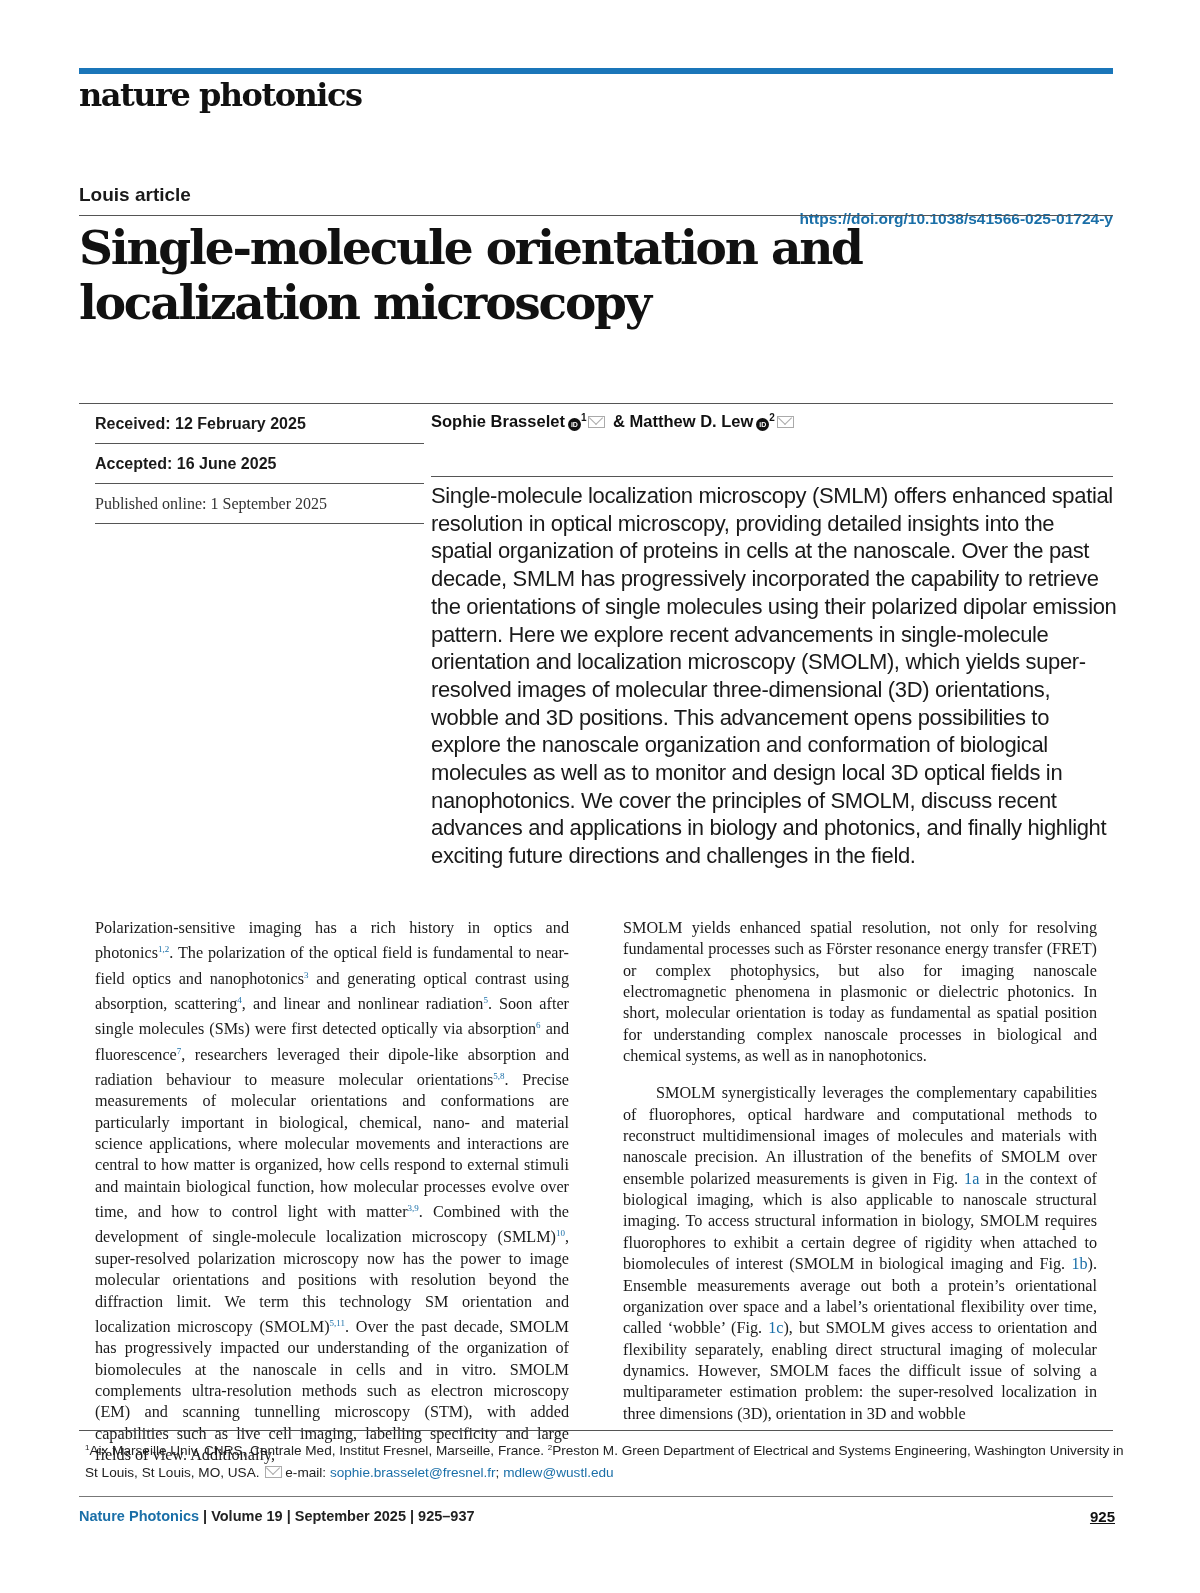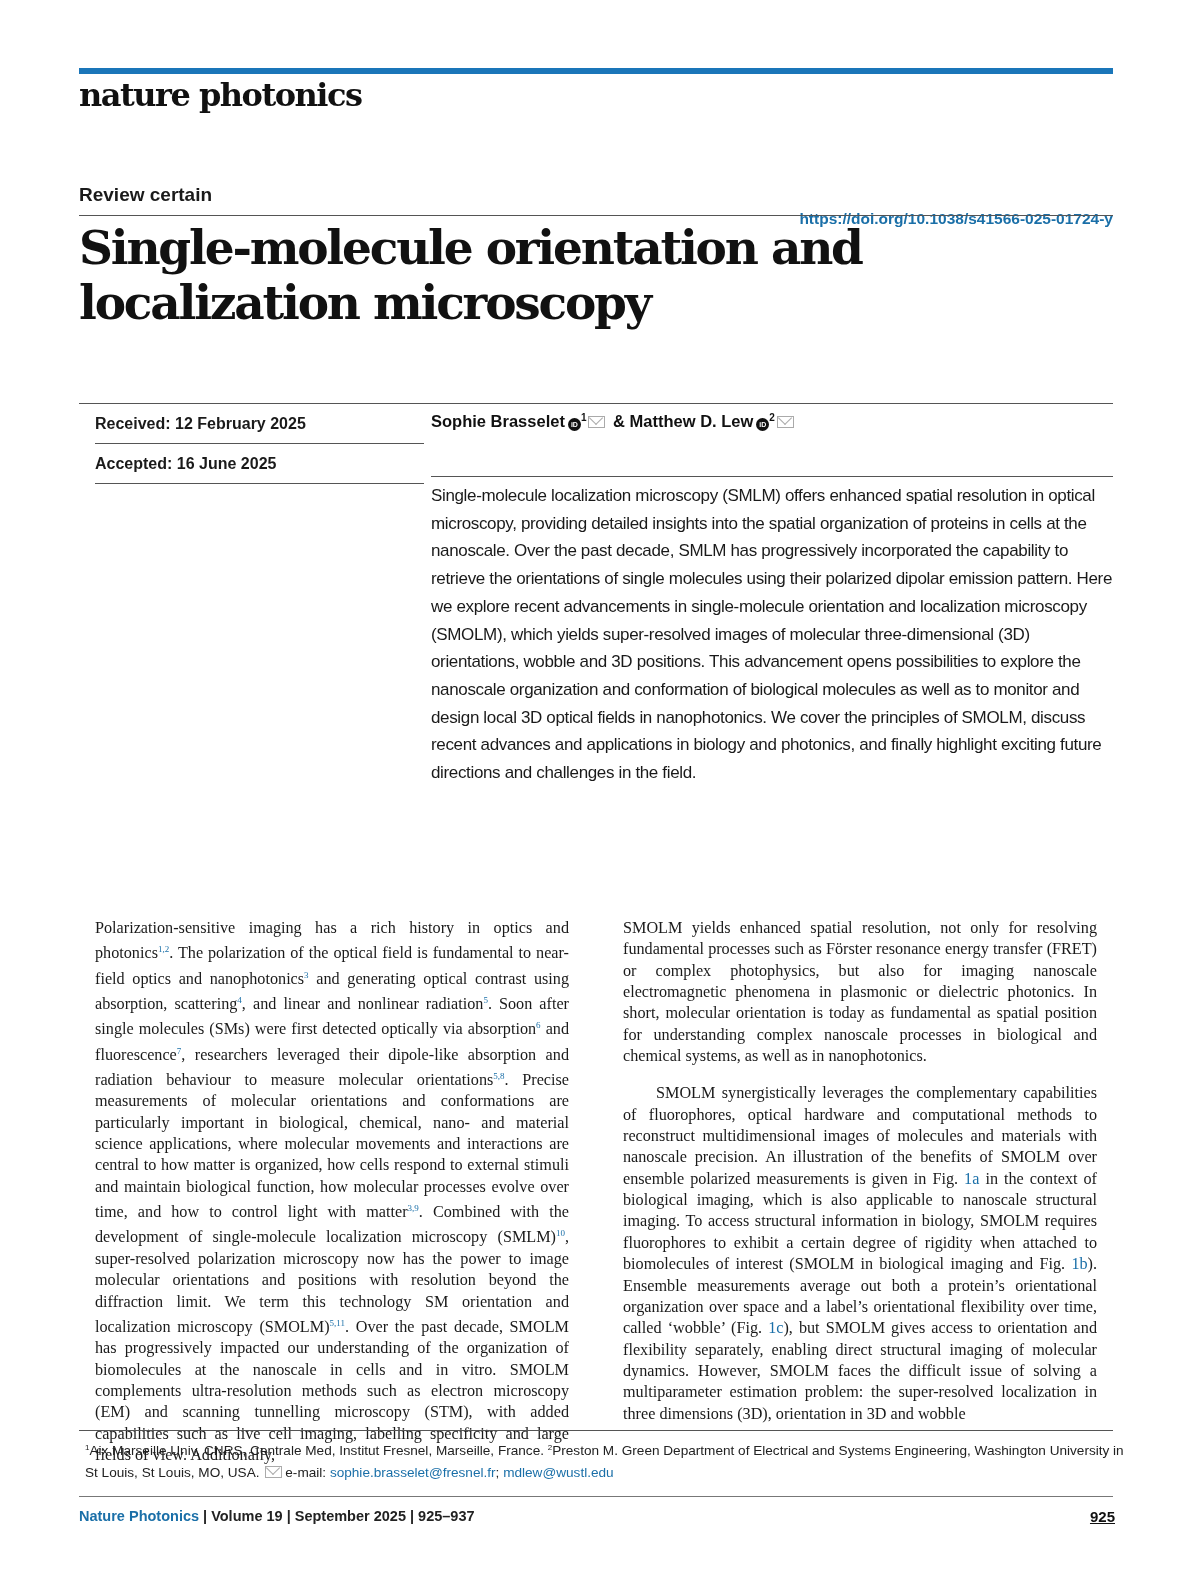--- a/index.html
+++ b/index.html
@@ -16,53 +16,54 @@
   .meta-row.bold { font-weight: bold; }
   .meta-row.serif { font-family: "Liberation Serif", serif; font-size: 16px; color: #333; }
   .cfu-icon { display: inline-block; width: 20px; height: 20px; border-radius: 3px; background: #e8e8e8; vertical-align: -4px; margin-right: 4px; position: relative; }
   .cfu-icon::before { content: ""; position: absolute; left: 3px; top: 3px; width: 14px; height: 14px; border-radius: 50%; background: #f0b84a; }
   .cfu-icon::after { content: ""; position: absolute; left: 7px; top: 3px; width: 6px; height: 9px; background: #d9302c; }
   .authors { left: 431px; top: 412px; font-family: "Liberation Sans", sans-serif; font-weight: bold; font-size: 16.5px; color: #111; }
   .orcid { display: inline-block; width: 13px; height: 13px; border-radius: 50%; background: #111; color: #fff; font-size: 7px; line-height: 13px; text-align: center; vertical-align: 0px; margin-left: 3px; font-weight: bold; }
   .sup { font-size: 10px; vertical-align: 6px; }
   .mail { display: inline-block; width: 15px; height: 10px; border: 1px solid #aaa; vertical-align: -1px; position: relative; margin-left: 2px; margin-right: 3px; }
   .mail::after { content: ""; position: absolute; left: 2px; top: -4px; width: 9px; height: 9px; border-right: 1px solid #aaa; border-bottom: 1px solid #aaa; transform: rotate(45deg); }
-  .abstract { left: 431px; top: 482px; width: 690px; font-family: "Liberation Sans", sans-serif; font-size: 17px; line-height: 27.7px; color: #1a1a1a; letter-spacing: -0.35px; }
+  .abstract { left: 431px; top: 482px; width: 690px; font-family: "Liberation Sans", sans-serif; font-size: 22px; line-height: 27.7px; color: #1a1a1a; letter-spacing: -0.35px; }
   .body-col { font-family: "Liberation Serif", serif; font-size: 16.2px; line-height: 21.35px; color: #1a1a1a; text-align: justify; }
   .body-col p { margin: 16px; }
   .body-col p.indent { text-indent: 33px; }
   .ref { color: #1a6fa8; font-size: 9px; vertical-align: 6px; }
   .figref { color: #1a6fa8; }
   .footnotes { left: 85px; top: 1437px; width: 1040px; font-family: "Liberation Sans", sans-serif; font-size: 13.6px; line-height: 22px; color: #222; }
   .footnotes a { color: #1a6fa8; text-decoration: none; }
   .fsup { font-size: 8px; vertical-align: 5px; }
   .footer-left { left: 79px; top: 1508px; font-family: "Liberation Sans", sans-serif; font-size: 14.5px; font-weight: bold; color: #222; }
   .footer-left .jn { color: #1a6fa8; }
   .footer-right { right: 85px; top: 1508px; font-family: "Liberation Sans", sans-serif; font-size: 15px; font-weight: bold; color: #111; text-decoration: underline; }
 </style>
 </head>
 <body>
 
 <div class="abs topbar"></div>
 <div class="abs journal-logo">nature photonics</div>
 
-<div class="abs article-type">Review certain</div>
+<div class="abs article-type">Louis article</div>
 <a class="abs doi">https://doi.org/10.1038/s41566-025-01724-y</a>
 <div class="abs rule" style="left:79px; top:215px; width:1034px;"></div>
 
 <div class="abs title">
   <span>Single-molecule orientation and</span><br>
   <span>localization microscopy</span>
 </div>
 
 <div class="abs rule" style="left:79px; top:403px; width:1034px;"></div>
 
 <div class="abs meta-col" style="top:404px;">
   <div class="meta-row bold">Received: 12 February 2025</div>
   <div class="meta-row bold">Accepted: 16 June 2025</div>
+  <div class="meta-row serif">Published online: 1 September 2025</div>
 </div>
 
 <div class="abs authors">
   <span>Sophie Brasselet</span><span class="orcid">iD</span><span class="sup">1</span><span class="mail"></span>
   <span>&amp;</span>
   <span>Matthew D. Lew</span><span class="orcid">iD</span><span class="sup">2</span><span class="mail"></span>
 </div>
 
 <div class="abs rule" style="left:431px; top:476px; width:682px;"></div>
 <div class="abs abstract">Single-molecule localization microscopy (SMLM) offers enhanced spatial resolution in optical microscopy, providing detailed insights into the spatial organization of proteins in cells at the nanoscale. Over the past decade, SMLM has progressively incorporated the capability to retrieve the orientations of single molecules using their polarized dipolar emission pattern. Here we explore recent advancements in single-molecule orientation and localization microscopy (SMOLM), which yields super-resolved images of molecular three-dimensional (3D) orientations, wobble and 3D positions. This advancement opens possibilities to explore the nanoscale organization and conformation of biological molecules as well as to monitor and design local 3D optical fields in nanophotonics. We cover the principles of SMOLM, discuss recent advances and applications in biology and photonics, and finally highlight exciting future directions and challenges in the field.</div>

